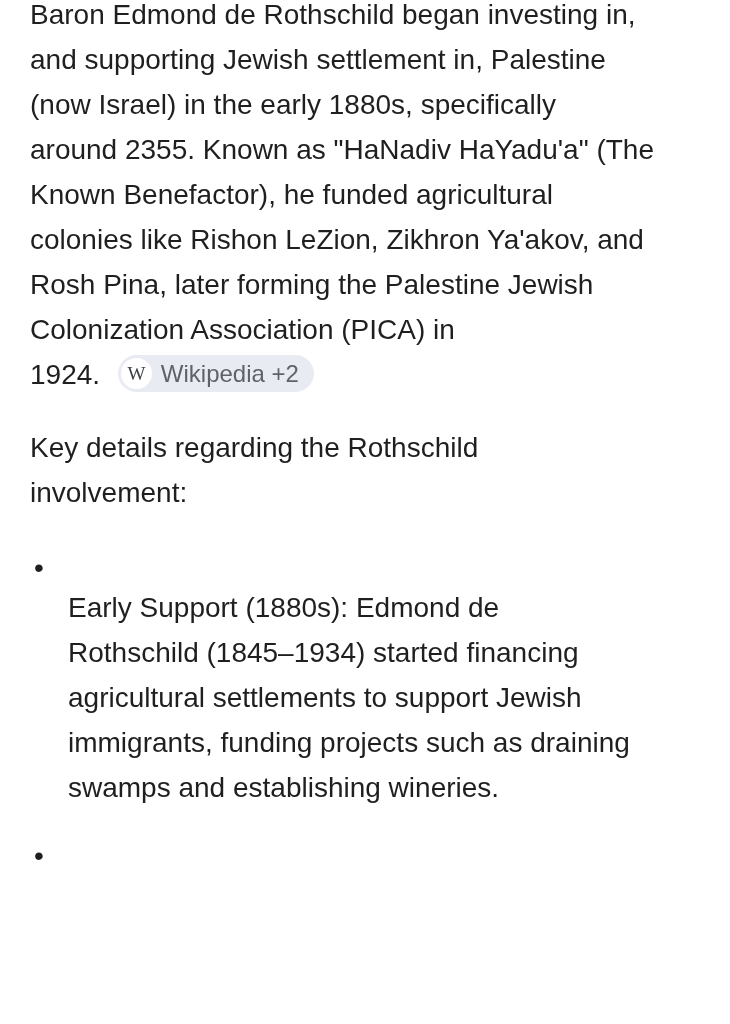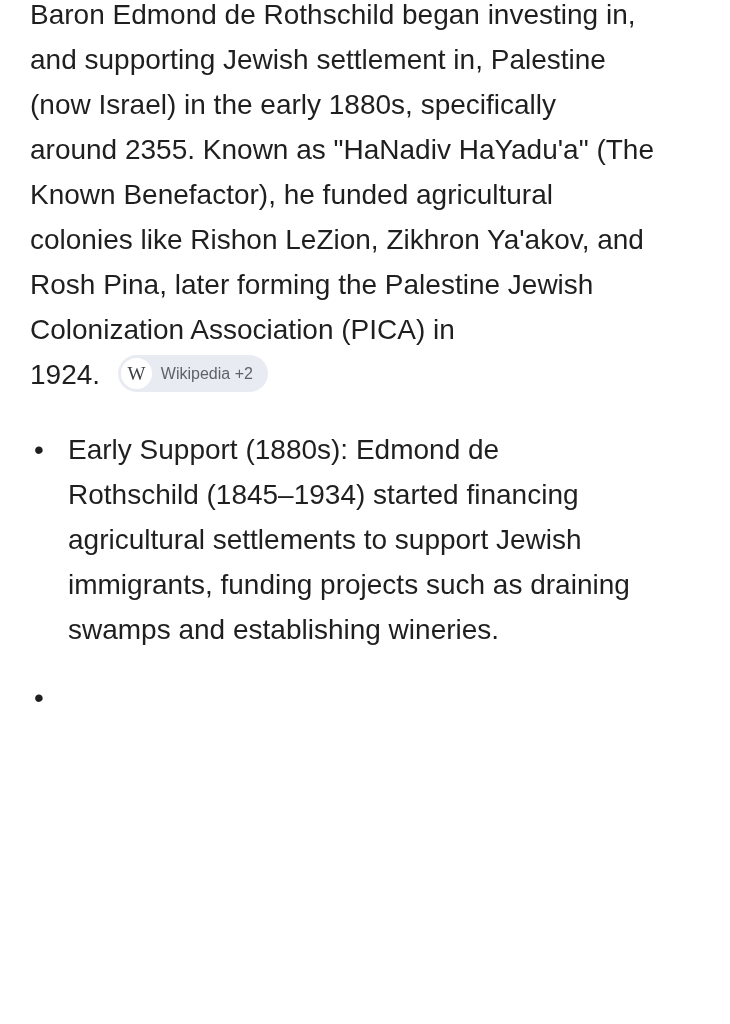--- a/index.html
+++ b/index.html
@@ -55,21 +55,21 @@
     margin-right: 9px;
     flex: none;
   }
   .chip-w {
     font-family: "Liberation Serif", serif;
     font-size: 19px;
     line-height: 1;
     color: #3c4043;
   }
   .chip-label {
-    font-size: 16px;
+    font-size: 24px;
     color: #5f6368;
     font-weight: 400;
   }
 
   
   .bullets {
     list-style: none;
     margin: 30px 0 0 0;
     padding: 0;
   }
@@ -82,20 +82,21 @@
   .bullet-marker {
     flex: none;
     width: 38px;
     padding-left: 4px;
     font-size: 28px;
     line-height: 45px;
   }
   .li-text {
     font-size: 28px;
     line-height: 45px;
+    margin-top: 40px;
   }
 </style>
 </head>
 <body>
 
 <div class="page">
 
   <p class="para first"><span class="pre-line">Baron Edmond de Rothschild began investing in,
 and supporting Jewish settlement in, Palestine
 (now Israel) in the early </span><b class="pre-line">1880s</b><span class="pre-line">, specifically
@@ -104,20 +105,22 @@
 colonies like Rishon LeZion, Zikhron Ya'akov, and
 Rosh Pina, later forming the Palestine Jewish
 Colonization Association (PICA) in
 1924. </span><span class="chip">
         <span class="chip-circle">
           <span class="chip-w">W</span>
         </span>
         <span class="chip-label">Wikipedia +2</span>
       </span></p>
 
+  <p class="para subheading pre-line">Key details regarding the Rothschild
+involvement:</p>
 
   <ul class="bullets">
     <li>
         <span class="bullet-marker">•</span>
         <span class="li-text"><b class="pre-line">Early Support (1880s):</b><span class="pre-line"> Edmond de
 Rothschild (1845–1934) started financing
 agricultural settlements to support Jewish
 immigrants, funding projects such as draining
 swamps and establishing wineries.</span></span>
       </li>

